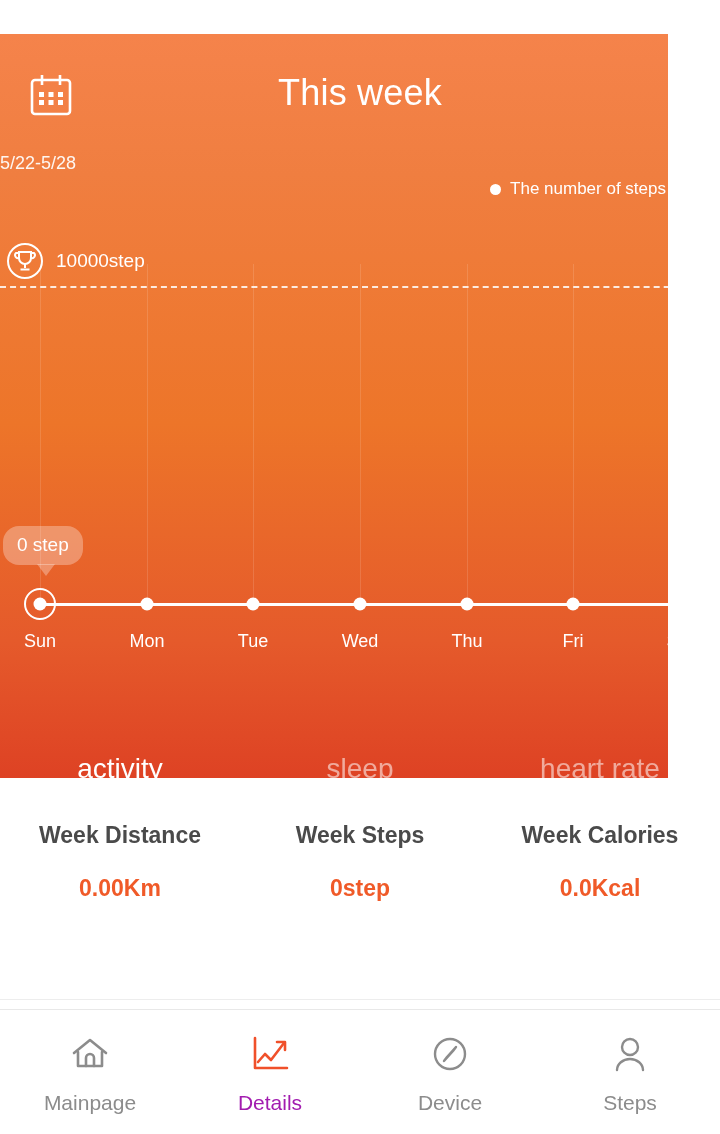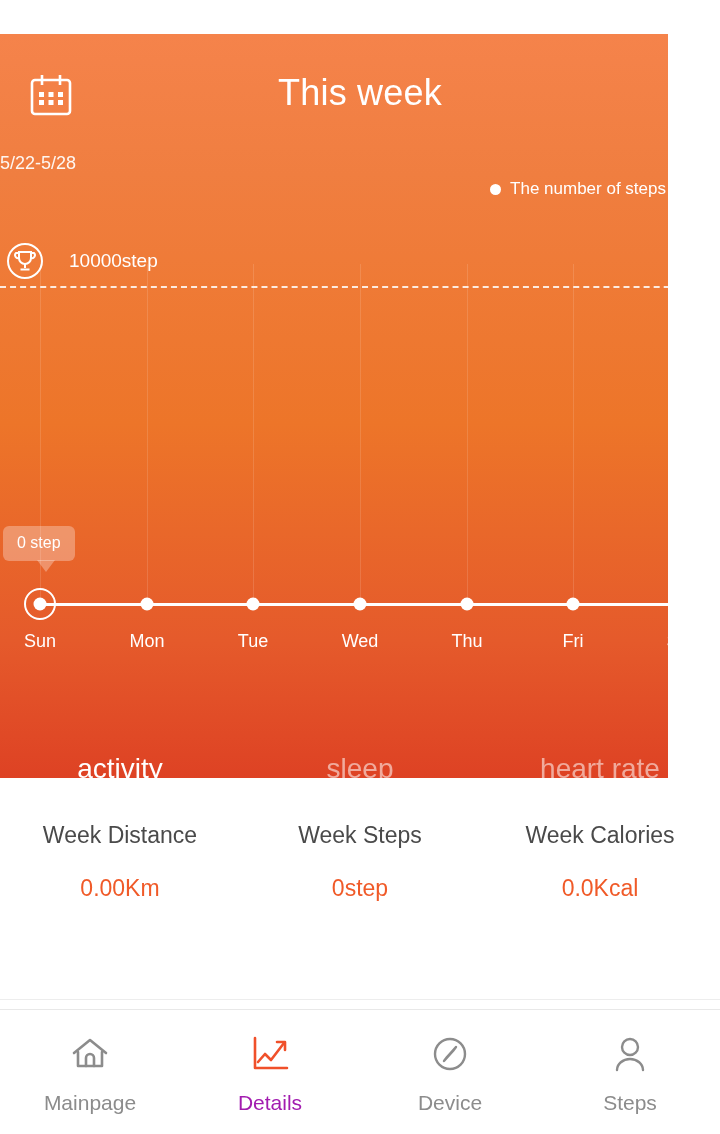--- a/index.html
+++ b/index.html
@@ -74,21 +74,21 @@
     background: #ffffff;
     flex: none;
   }
 
   
   #goal-row {
     position: absolute;
     left: 6px; top: 208px;
     display: flex;
     align-items: center;
-    gap: 25px;
+    gap: 12px;
   }
   #goal-icon { width: 38px; height: 38px; flex: none; }
   #goal-label {
     color: #ffffff;
     font-size: 19px;
   }
 
   
   #goal-line {
     position: absolute;
@@ -140,24 +140,24 @@
     font-size: 18px;
     transform: translateX(-50%);
     white-space: nowrap;
   }
 
   
   #tooltip {
     position: absolute;
     left: 3px; top: 492px;
     background: rgba(255,255,255,.30);
-    border-radius: 6px;
+    border-radius: 16px;
     padding: 8px 14px 9px 14px;
     color: #ffffff;
-    font-size: 16px;
+    font-size: 19px;
     white-space: nowrap;
   }
   #tooltip:after {
     content: "";
     position: absolute;
     left: 34px;
     bottom: -11px;
     border-left: 9px solid transparent;
     border-right: 9px solid transparent;
     border-top: 12px solid rgba(255,255,255,.30);
@@ -195,20 +195,21 @@
   #stats {
     position: absolute;
     left: 0; top: 778px;
     width: 720px;
     height: 356px;
     background: #ffffff;
   }
   .stat-row {
     display: flex;
     width: 720px;
+    font-weight: bold;
   }
   .stat-cell {
     flex: 1;
     text-align: center;
   }
   .stat-label {
     color: #4a4a4a;
     font-size: 23px;
     line-height: 1;
   }

